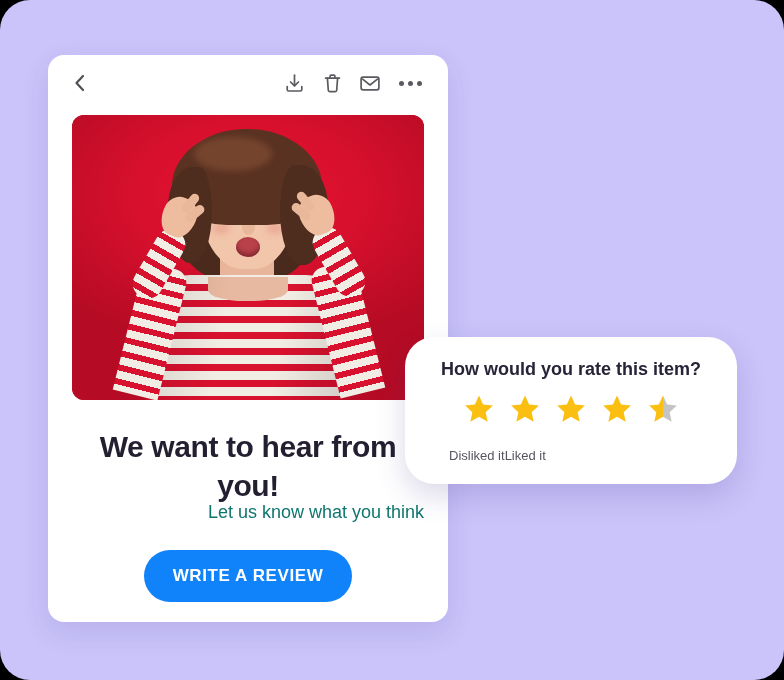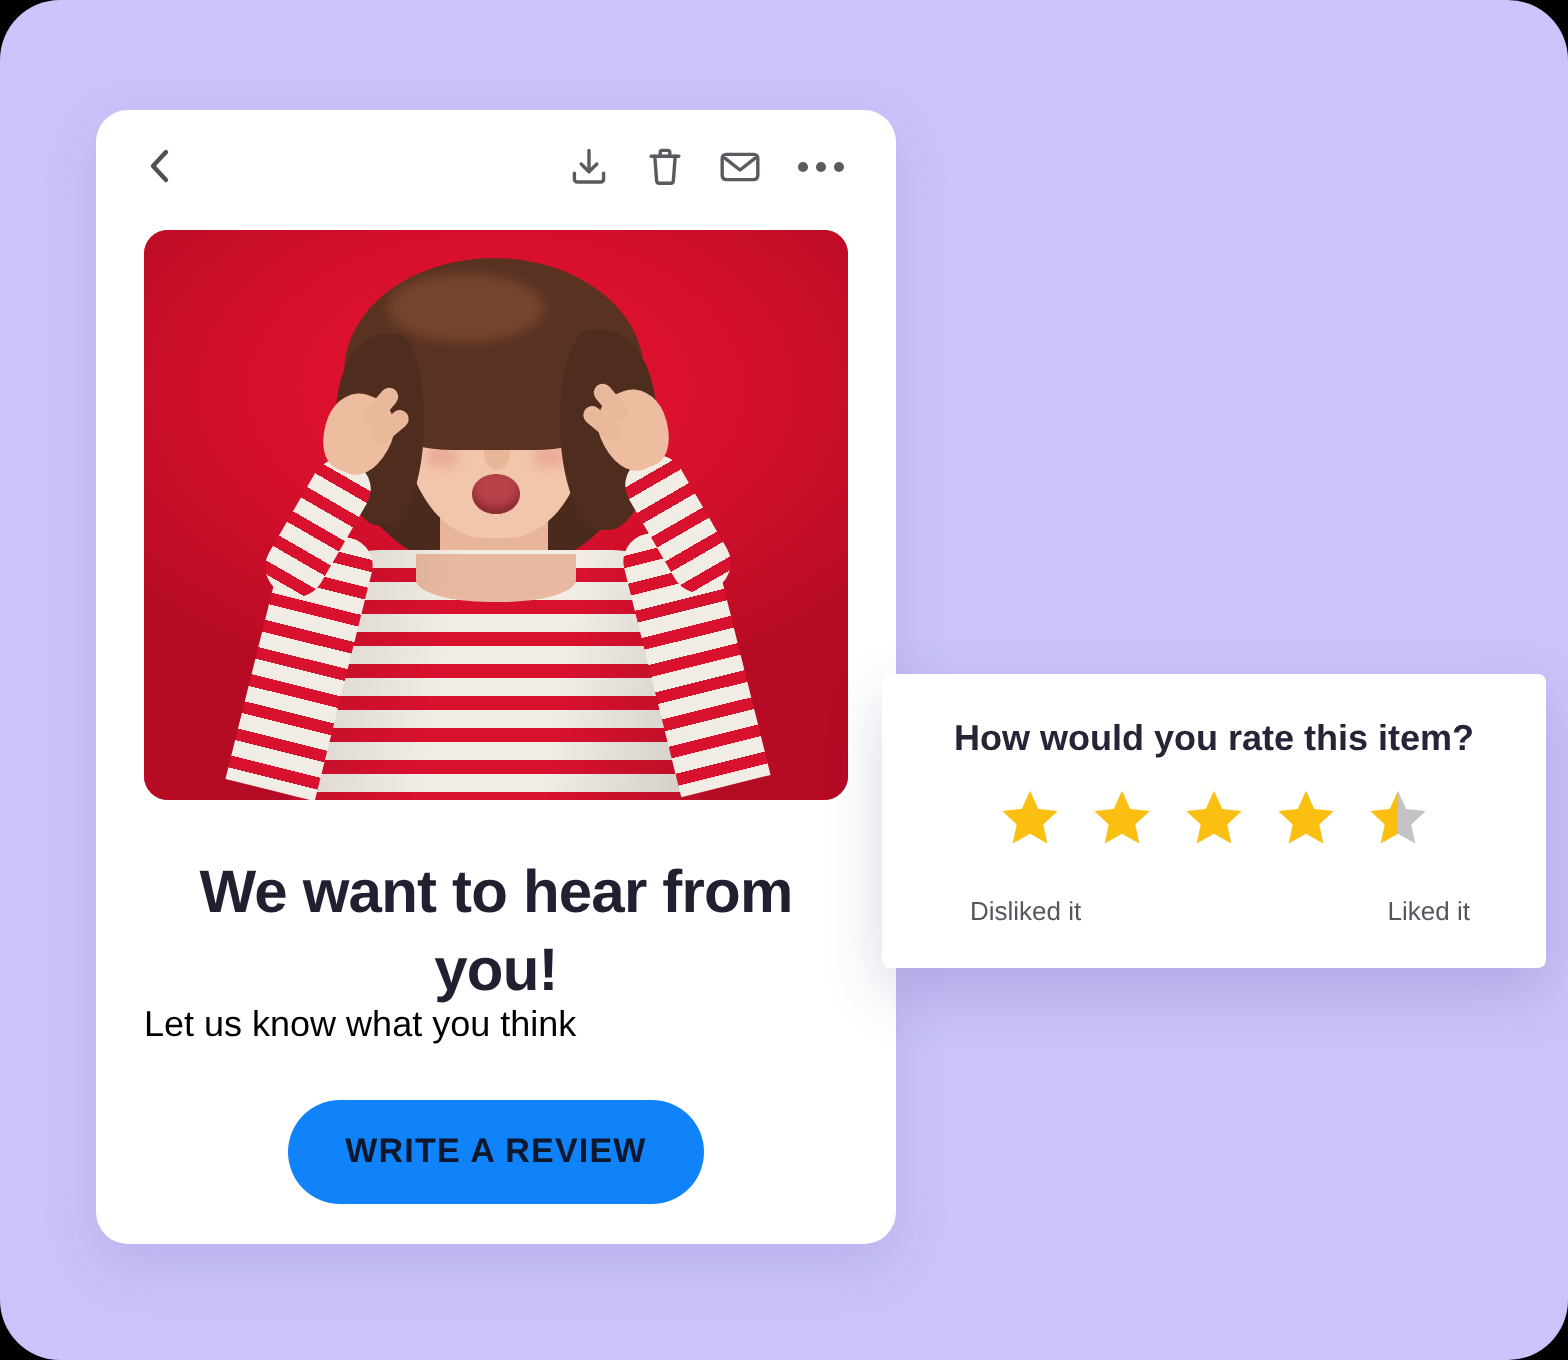--- a/index.html
+++ b/index.html
@@ -310,50 +310,49 @@
     font-size: 30px;
     line-height: 39px;
     font-weight: 700;
     color: #231f30;
     letter-spacing: -0.4px;
   }
   .subhead {
     position: absolute;
     left: 24px; top: 447px;
     width: 352px;
-    text-align: left;
+    text-align: right;
     font-size: 18px;
-    color: #000000;
+    color: #0f766e;
   }
   .cta-button {
     position: absolute;
     left: 96px; top: 495px;
     width: 208px; height: 52px;
     border: none;
     border-radius: 26px;
     background: #1082fa;
-    color: #0f172a;
+    color: #ffffff;
     font-family: "Liberation Sans", sans-serif;
     font-size: 17px;
     font-weight: 700;
     letter-spacing: 0.6px;
     cursor: pointer;
   }
 
   
   .rating-card {
     position: absolute;
     left: 405px;
     top: 337px;
     width: 332px;
     height: 147px;
     background: #ffffff;
-    border-radius: 4px;
+    border-radius: 29px;
     box-shadow: 0 12px 30px rgba(60, 40, 130, 0.18);
-    margin-left: 36px;
   }
   .rating-title {
     position: absolute;
     left: 0; top: 22px;
     width: 332px;
     text-align: center;
     font-size: 18px;
     font-weight: 700;
     color: #272438;
   }
@@ -364,21 +363,20 @@
     display: flex;
     justify-content: center;
     gap: 14px;
   }
   .star { width: 32px; height: 32px; cursor: pointer; display: block; }
   .rating-legend {
     position: absolute;
     left: 44px; top: 111px;
     width: 250px;
     display: flex;
-    justify-content: space-between;
     font-size: 13px;
     color: #56555d;
   }
 </style>
 </head>
 <body>
 
 <div id="app-root">
 
   <div class="review-card">

